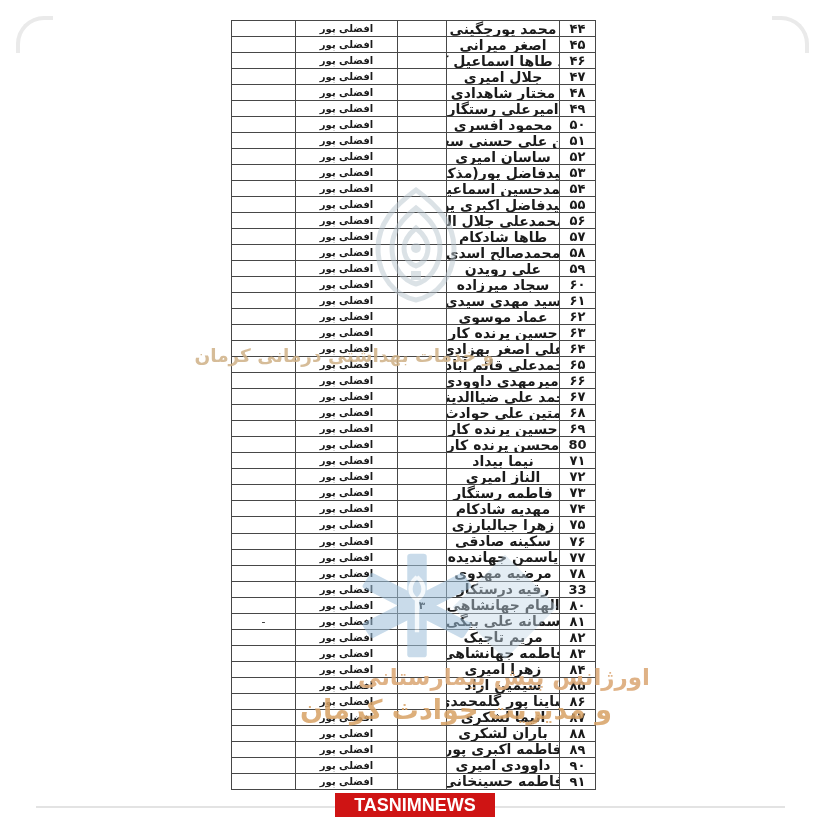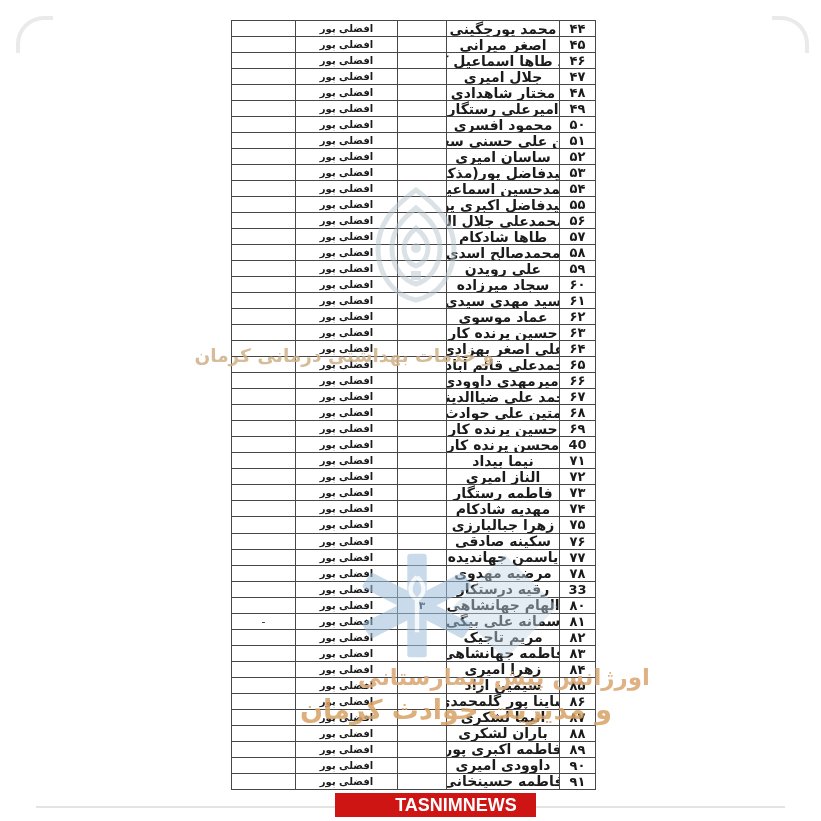--- a/index.html
+++ b/index.html
@@ -40,21 +40,21 @@
   .ems-line2 { right:209px; top:694px; font-size:27px; letter-spacing:3px; color:#d8a265; opacity:.85; z-index:2; }
   
   .corner { position:absolute; width:33px; height:33px; z-index:3; }
   .corner-tl { left:16px; top:16px; border-top:4px solid #eaeaea; border-left:4px solid #eaeaea; border-top-left-radius:28px; }
   .corner-tr { left:772px; top:16px; border-top:4px solid #eaeaea; border-right:4px solid #eaeaea; border-top-right-radius:28px; }
   
   .footer-line { position:absolute; left:36px; top:806px; width:749px; height:2px; background:#e3e3e3; z-index:2; }
   .banner {
     position:absolute; left:335px; top:793px; width:160px; height:24px;
     display:flex; align-items:center; justify-content:center; z-index:3;
-    font-family:"Liberation Sans", sans-serif; font-weight:bold; font-size:18px;padding-left:41px;
+    font-family:"Liberation Sans", sans-serif; font-weight:bold; font-size:18px;
   }
 </style>
 </head>
 <body>
 
 <div class="page">
 
   <div class="corner corner-tl"></div>
   <div class="corner corner-tr"></div>
 
@@ -235,21 +235,21 @@
         <div class="cell c-extra"></div>
       </div>
       <div class="t-row">
         <div class="cell c-num">۶۹</div>
         <div class="cell c-name">حسین پرنده کار</div>
         <div class="cell c-mid"></div>
         <div class="cell c-surname">افضلی پور</div>
         <div class="cell c-extra"></div>
       </div>
       <div class="t-row">
-        <div class="cell c-num">40</div>
+        <div class="cell c-num">80</div>
         <div class="cell c-name">محسن پرنده کار</div>
         <div class="cell c-mid"></div>
         <div class="cell c-surname">افضلی پور</div>
         <div class="cell c-extra"></div>
       </div>
       <div class="t-row">
         <div class="cell c-num">۷۱</div>
         <div class="cell c-name">نیما بیداد</div>
         <div class="cell c-mid"></div>
         <div class="cell c-surname">افضلی پور</div>

